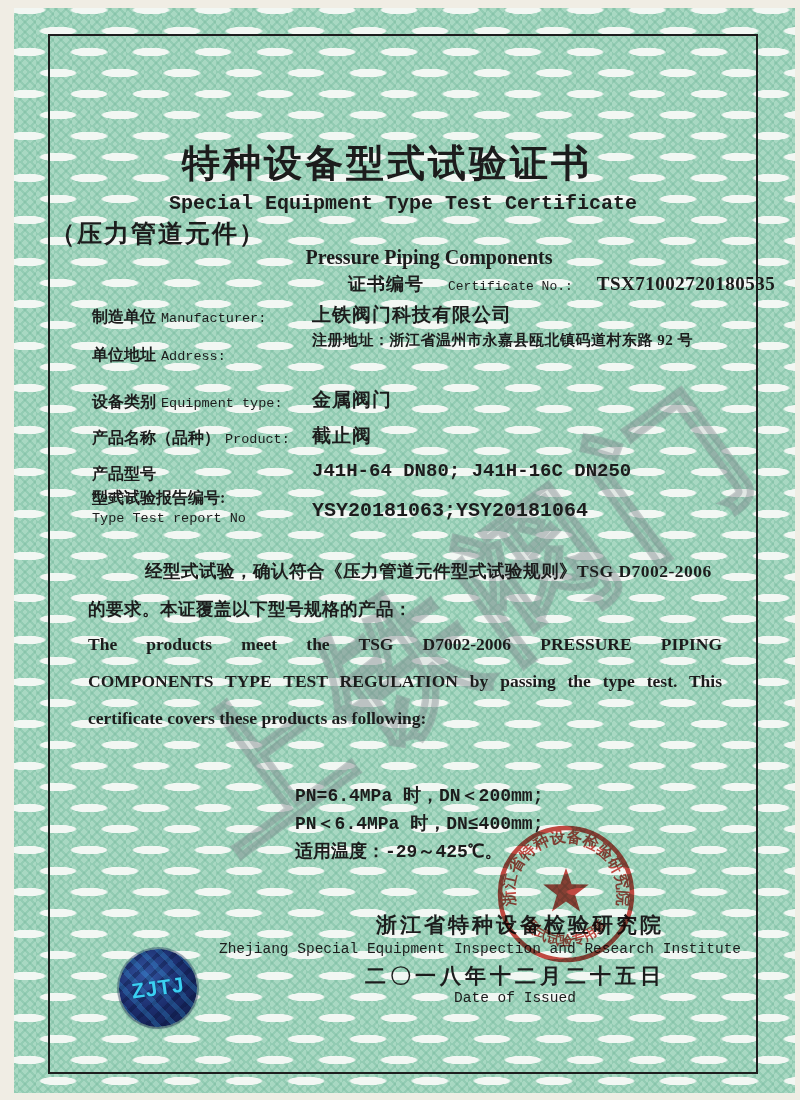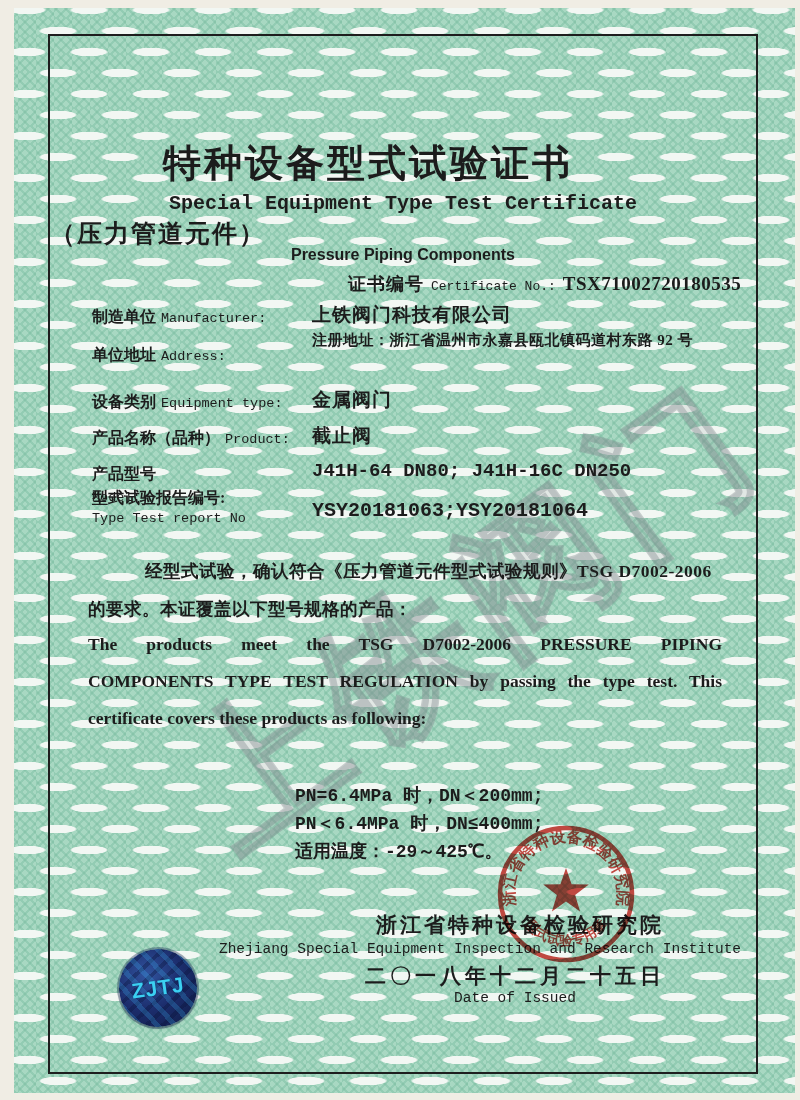--- a/index.html
+++ b/index.html
@@ -35,31 +35,31 @@
   .watermark {
     position:absolute; left:205px; top:708px; z-index:2;
     font-size:152px; font-weight:bold; letter-spacing:14px; white-space:nowrap;
     color:rgba(125,135,140,0.14);
     -webkit-text-stroke:2.5px rgba(125,135,140,0.38);
     transform:rotate(-36deg); transform-origin:0 50%;
     pointer-events:none;
   }
 
   .title-cn { left:50px; width:636px; text-align:center; top:138px;
-    font-size:38px; font-weight:700; letter-spacing:3px; }
+    font-size:38px; font-weight:700; letter-spacing:3px;padding-left:19px; }
   .title-en { left:50px; width:706px; text-align:center; top:192px;
     font-size:20px; font-weight:600;
     font-family:"Liberation Mono","DejaVu Sans Mono",monospace; }
   .sub-cn   { left:50px; width:706px; text-align:left; top:217px;
     font-size:25px; font-weight:600; letter-spacing:2px; }
   .sub-en   { left:50px; width:706px; text-align:center; top:246px;
-    font-size:16px; font-weight:600;
-    font-family:Liberation Sans, sans-serif; }
-
-  .certno { left:348px; top:272px; display:flex; align-items:baseline; gap:7px; }
+    font-size:20px; font-weight:600;
+    font-family:Liberation Serif, serif;padding-left:26px; }
+
+  .certno { left:348px; top:272px; display:flex; align-items:baseline; gap:24px; }
   .certno .l-cn { font-size:18px; font-weight:600; letter-spacing:1px; }
   .certno .l-en { font-size:13px; font-family:"Liberation Mono","DejaVu Sans Mono",monospace; }
   .certno .num  { font-size:19px; font-weight:600; letter-spacing:0.5px;
     font-family:Liberation Serif, serif; }
 
   .flabel { display:flex; align-items:baseline; gap:5px; }
   .flabel .l-cn { font-size:16px; font-weight:600; }
   .flabel .l-en { font-size:13.5px; font-family:"Liberation Mono","DejaVu Sans Mono",monospace; }
   .fval  { font-size:19px; font-weight:700; letter-spacing:1px; }
   .fval-mono { font-size:19px; font-weight:700;

